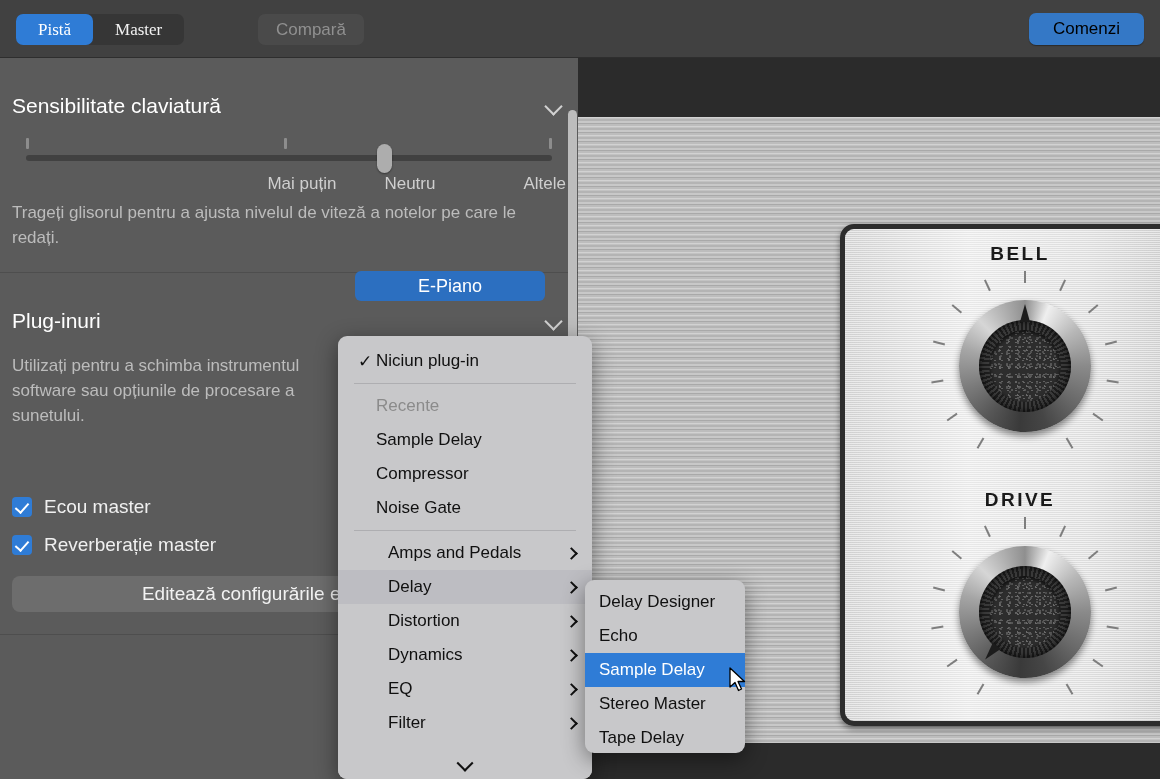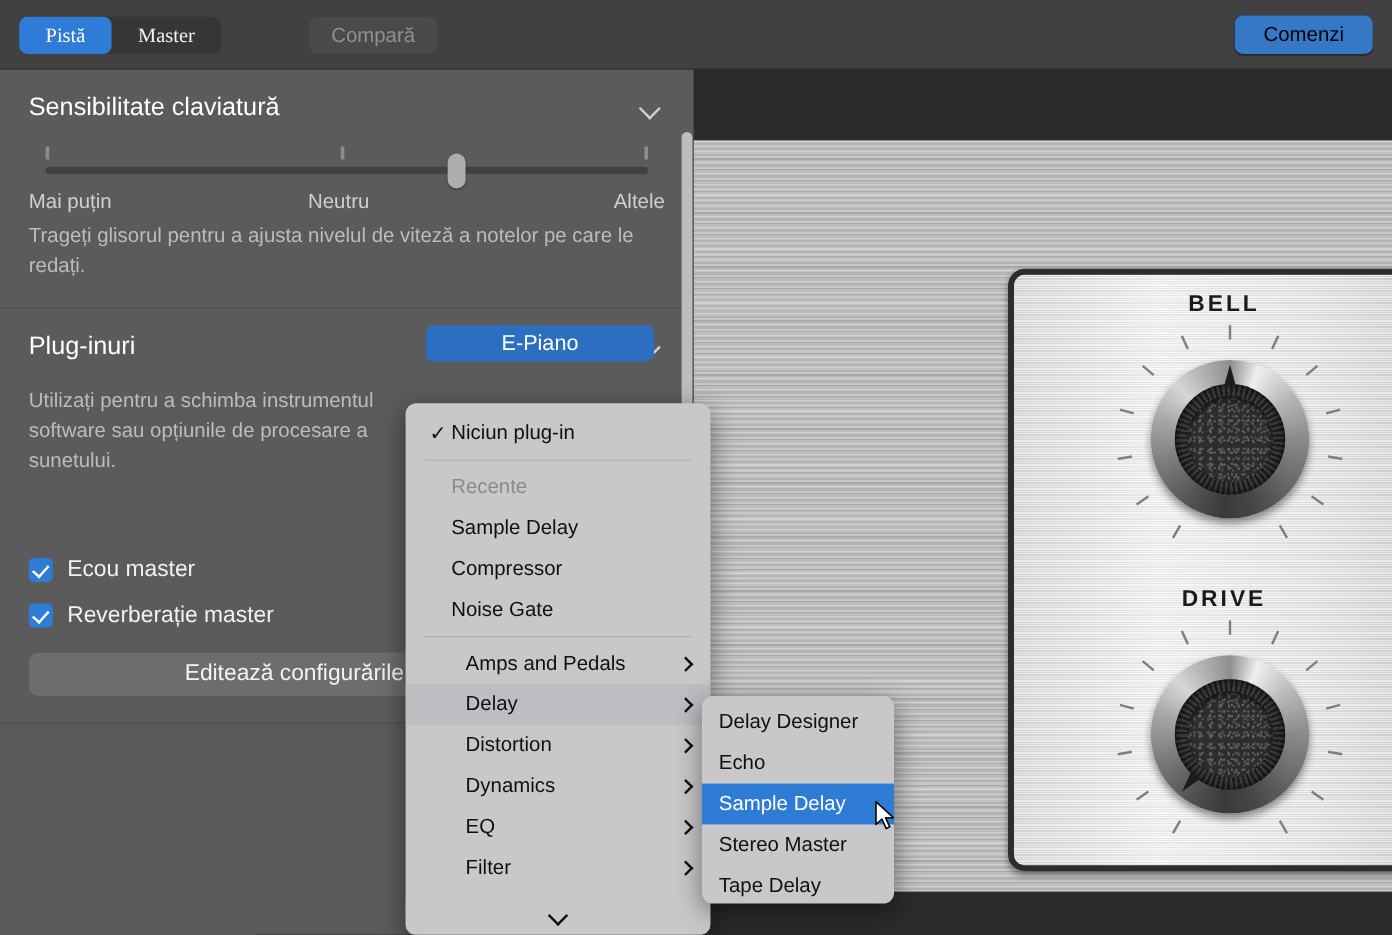--- a/index.html
+++ b/index.html
@@ -128,21 +128,21 @@
     width: 2px; height: 12px; background: #7e7e7e;
     transform-origin: 1px 95px; margin-left: -1px; margin-top: -95px;
   }
 
   
   .sidebar {
     position: absolute; left: 0; top: 58px; width: 578px; height: 721px;
     background: #5b5b5b;
     overflow: hidden;
   }
-  .sect { position: relative; padding: 0 24px; }
+  .sect { position: relative; padding: 0 12px; margin-top: 16px; }
   .sect-divider { height: 1px; background: #4e4e4e; margin: 0; }
   .sect-head {
     display: flex; align-items: center; justify-content: space-between;
     padding-top: 20px; padding-bottom: 4px;
   }
   .sect-title { font-size: 21px; color: #ffffff; }
   .chev-down {
     width: 22px; height: 22px; position: relative; opacity: .92;
   }
   .chev-down::before {
@@ -159,21 +159,21 @@
     position: absolute; left: 14px; right: 14px; top: 17px; height: 6px;
     background: #414141; border-radius: 3px;
   }
   .slider-thumb {
     position: absolute; top: 6px; width: 15px; height: 29px;
     background: #adadad; border-radius: 8px;
     box-shadow: 0 1px 2px rgba(0,0,0,.4);
   }
   .slider-labels {
     position: absolute; left: 0; right: 0; top: 36px;
-    display: flex; justify-content: space-between; font-size: 17px; color: #cfcfcf;
+    display: flex; justify-content: flex-end; font-size: 17px; color: #cfcfcf; gap: 48px;
   }
   .slider-labels span:nth-child(2) { margin-right: 40px; }
   .desc { font-size: 17px; color: #bcbcbc; line-height: 25px; padding-bottom: 22px; }
   .desc-plug { font-size: 17px; color: #bcbcbc; line-height: 25px; width: 320px; padding-top: 16px; }
 
   .epiano-btn {
     position: absolute; left: 355px; top: 271px; width: 190px; height: 30px;
     background: #2c6fc0; border-radius: 6px;
     color: #fff; font-size: 18px; text-align: center; line-height: 30px;
   }

